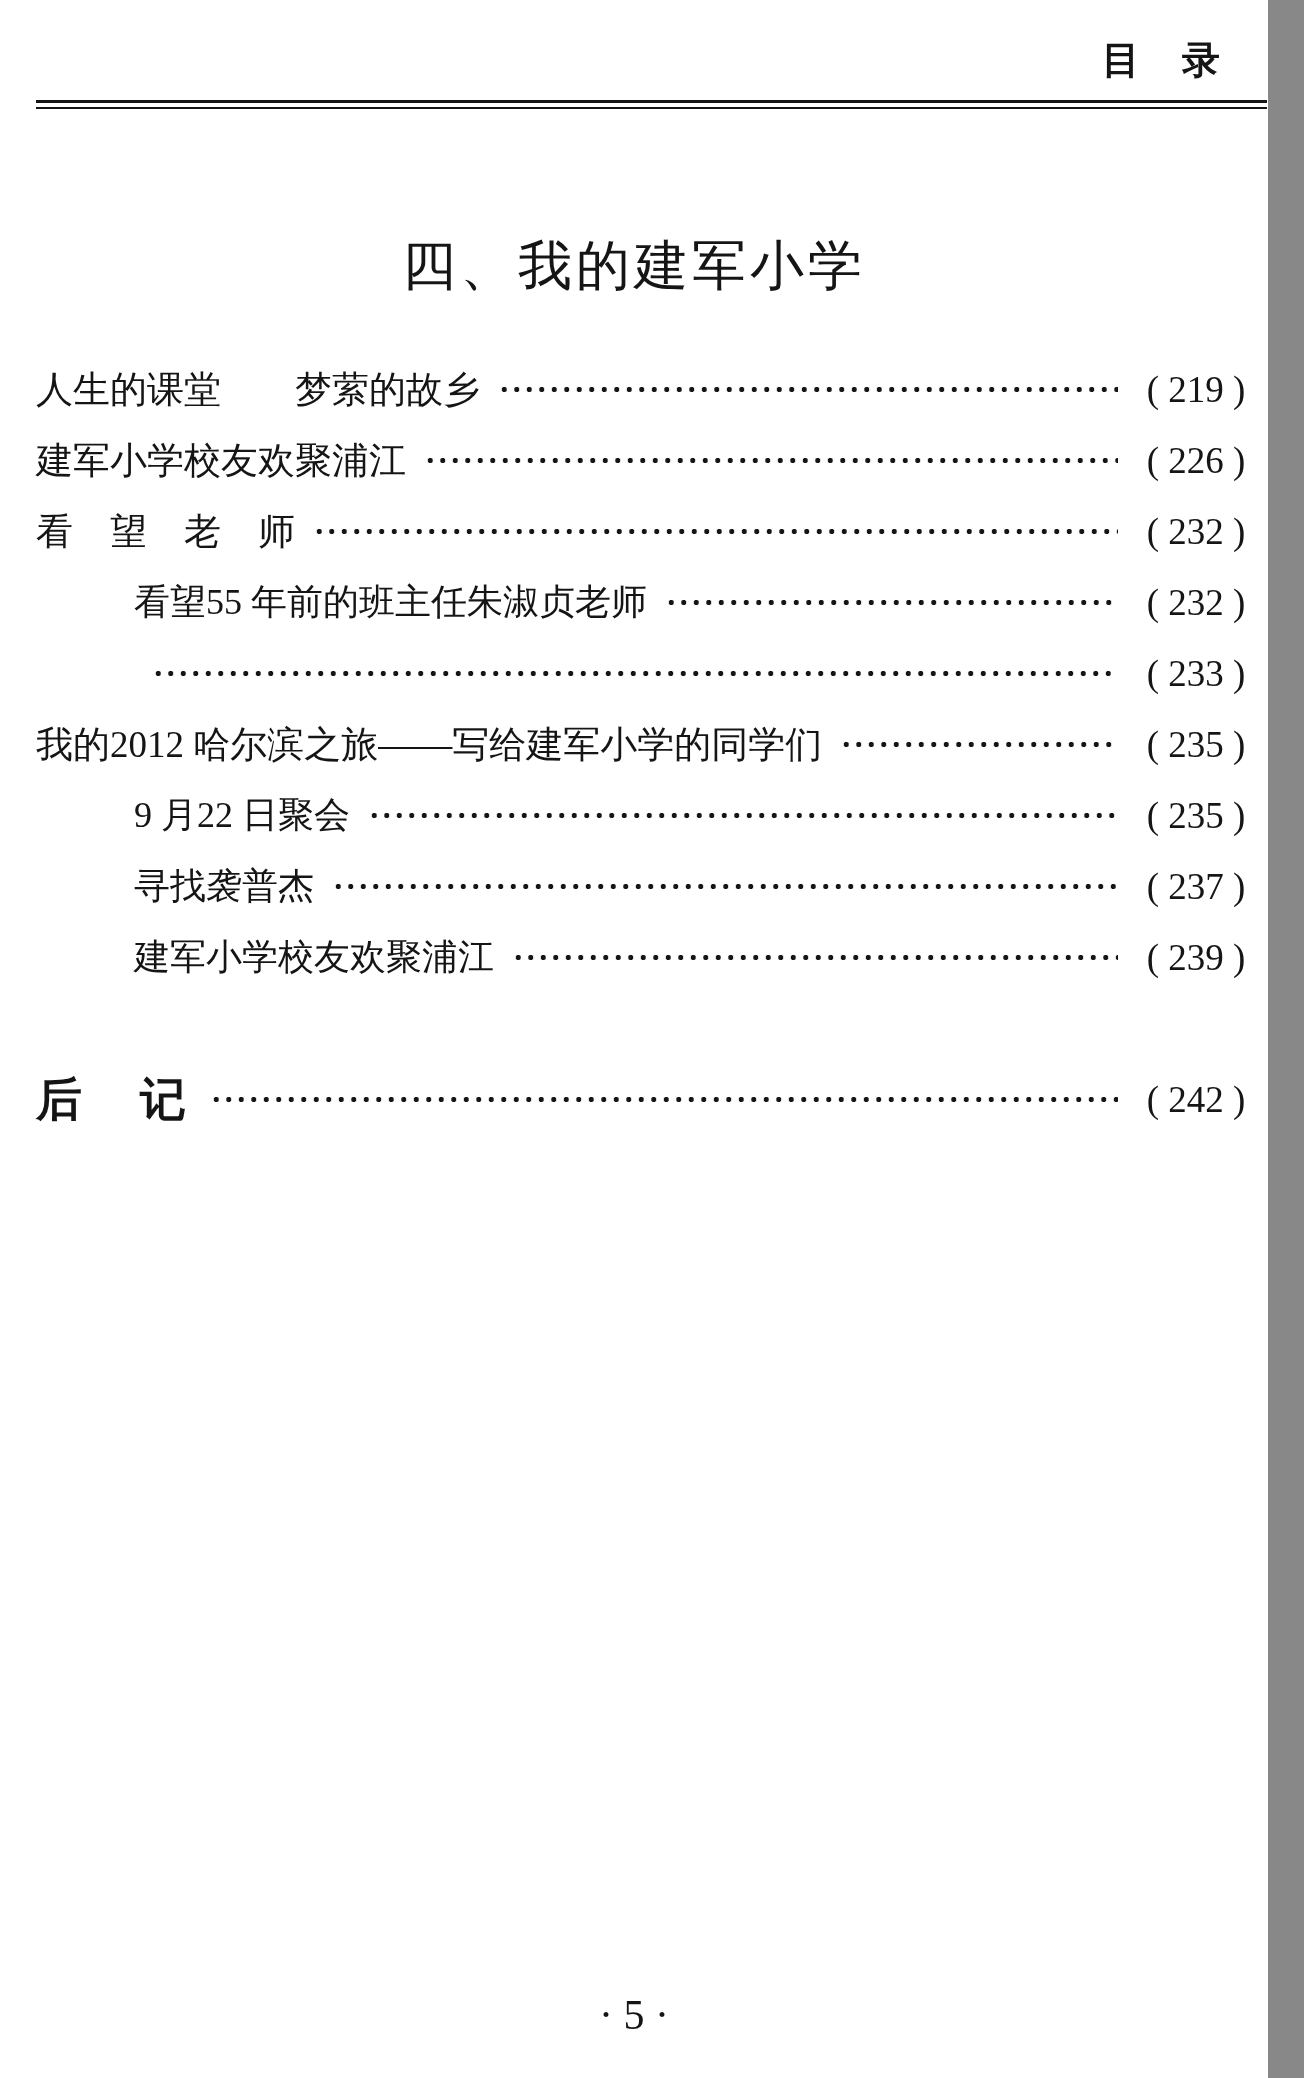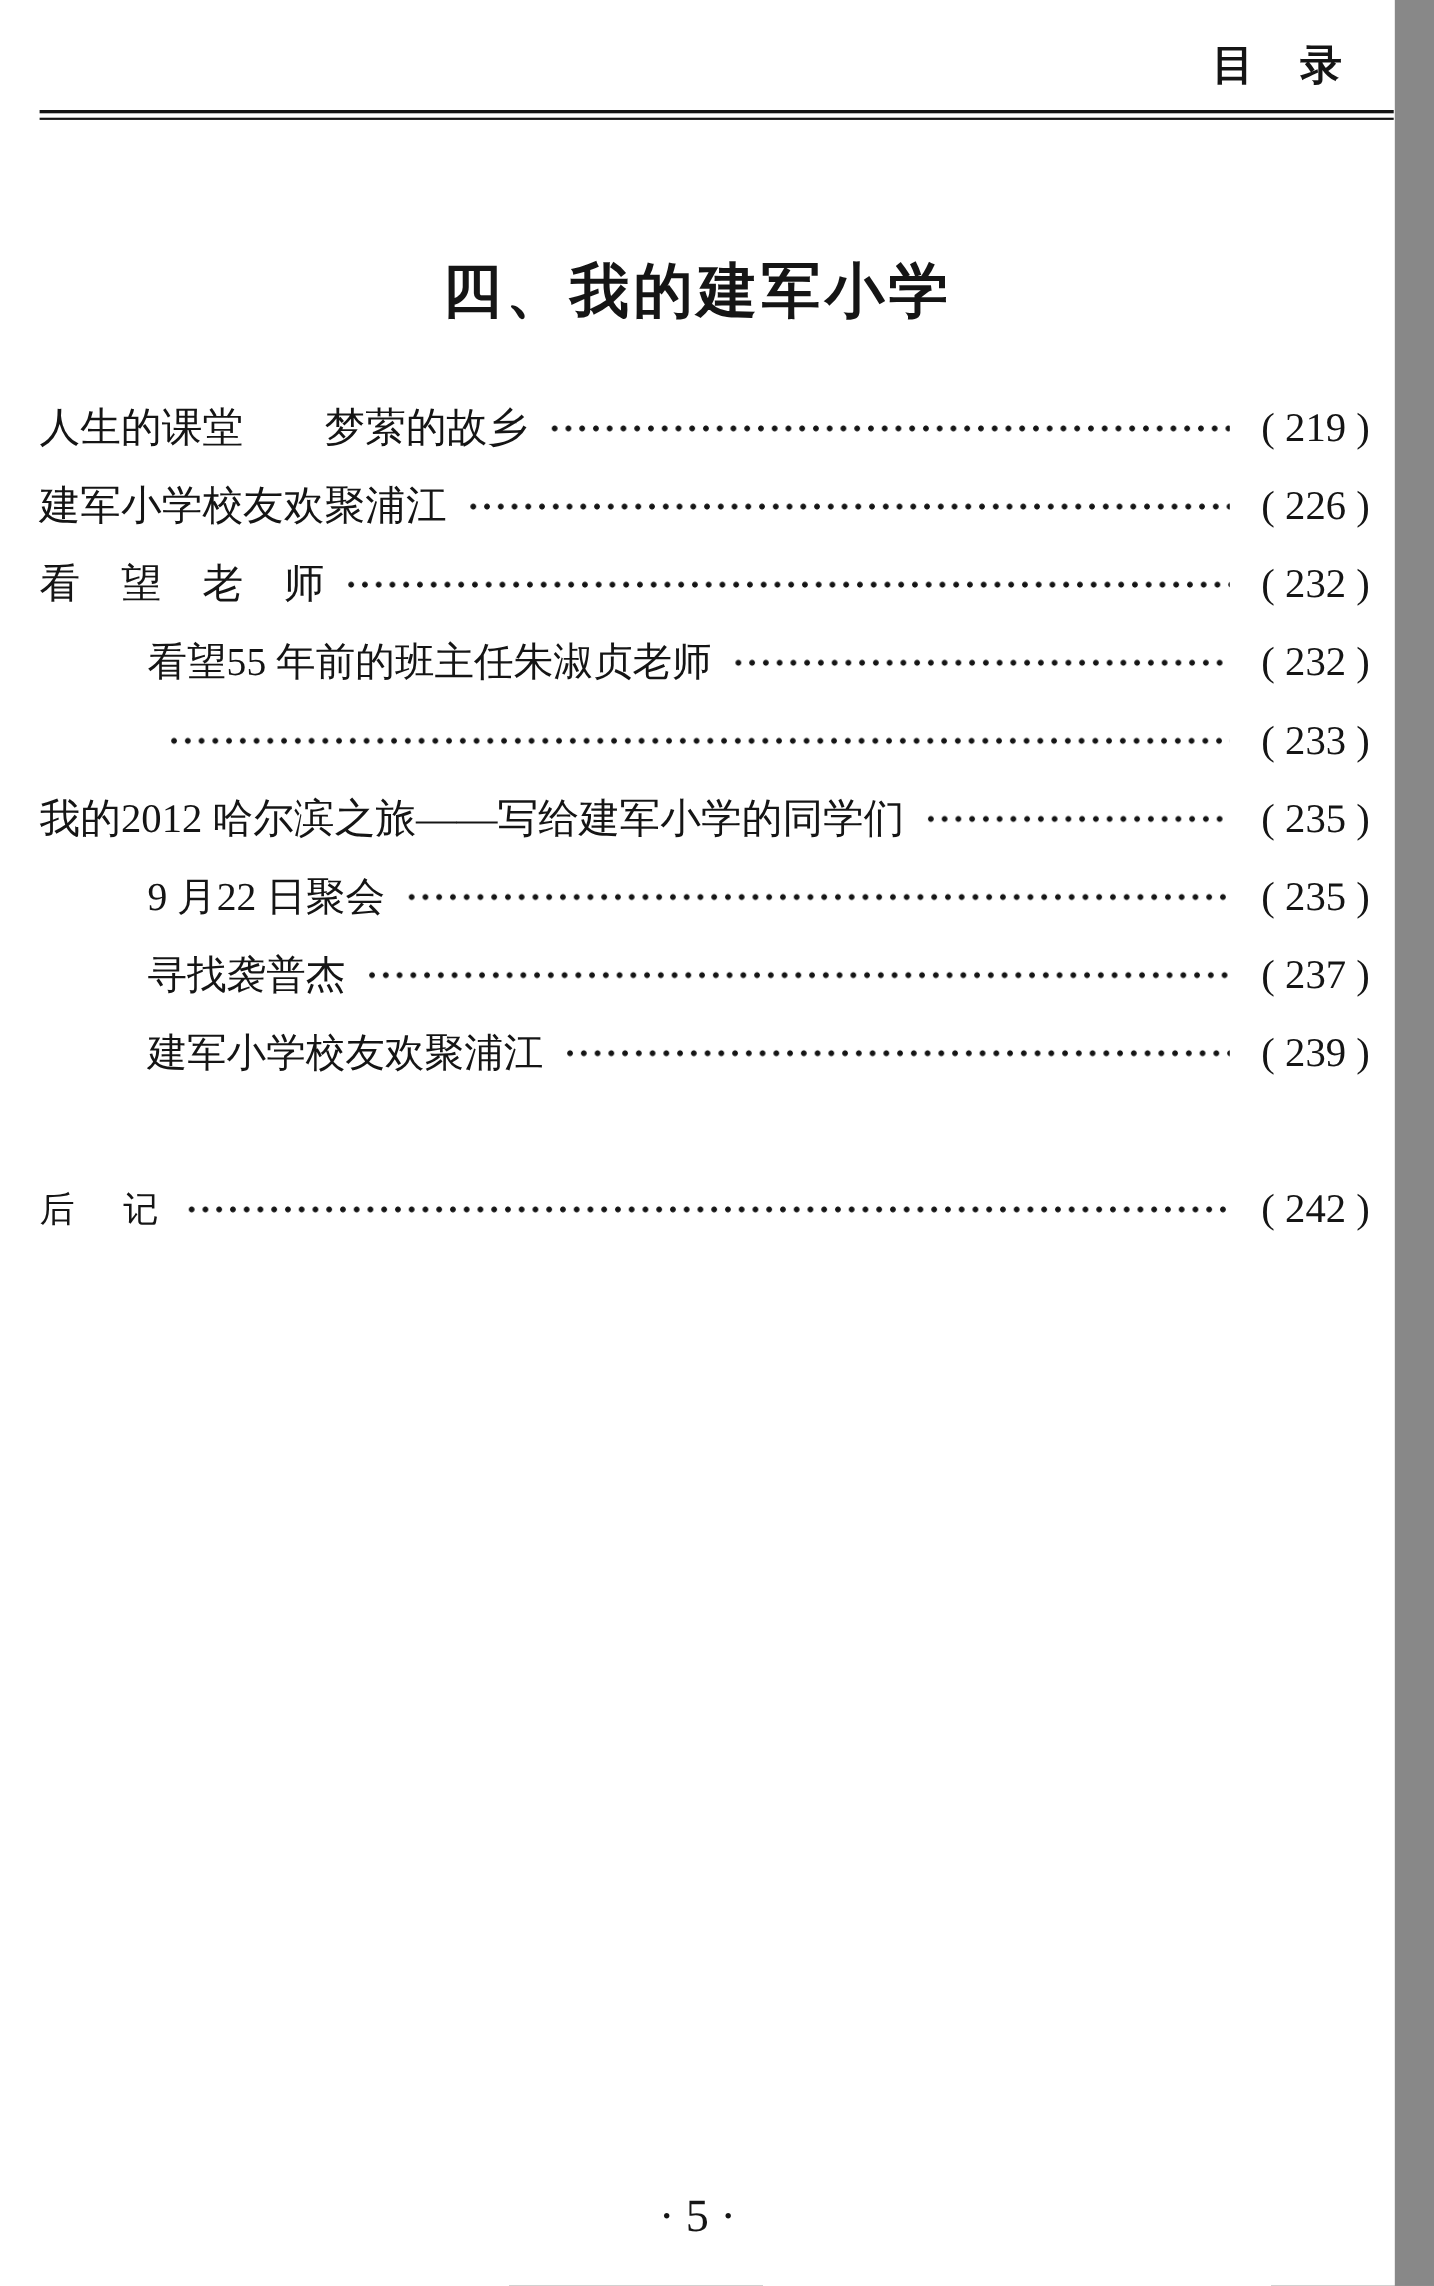--- a/index.html
+++ b/index.html
@@ -26,21 +26,21 @@
   .head-rule{
     position:absolute;top:100px;left:36px;width:1231px;height:9px;
     border-top:3px solid var(--ink);
     border-bottom:2px solid var(--ink);
   }
   
   .section-title{
     position:absolute;top:234px;left:0;width:100%;
     text-align:center;
     font-family:"Liberation Sans","DejaVu Sans",sans-serif;
-    font-weight:700;font-size:54px;line-height:62px;
+    font-weight:400;font-size:54px;line-height:62px;
     letter-spacing:4px;white-space:pre;
   }
   
   .toc{
     position:absolute;left:36px;top:354px;width:1224px;
   }
   .toc-row{
     height:71px;display:flex;align-items:center;
   }
   .toc-row.sub{padding-left:98px;}
@@ -56,21 +56,21 @@
     background-repeat:repeat-x;
     background-position:left center;
   }
   .toc-page{
     flex:none;width:128px;text-align:center;
     font-size:37px;line-height:71px;white-space:pre;
   }
   .toc-row.backmatter{margin-top:71px;}
   .toc-row.backmatter .toc-label{
     font-family:"Liberation Sans","DejaVu Sans",sans-serif;
-    font-weight:normal;font-size:32px;letter-spacing:6px;
+    font-weight:bold;font-size:46px;letter-spacing:6px;
   }
   
   .folio{
     position:absolute;top:1990px;left:0;width:100%;
     text-align:center;font-size:42px;line-height:50px;white-space:pre;
   }
 </style>
 </head>
 <body>
 

